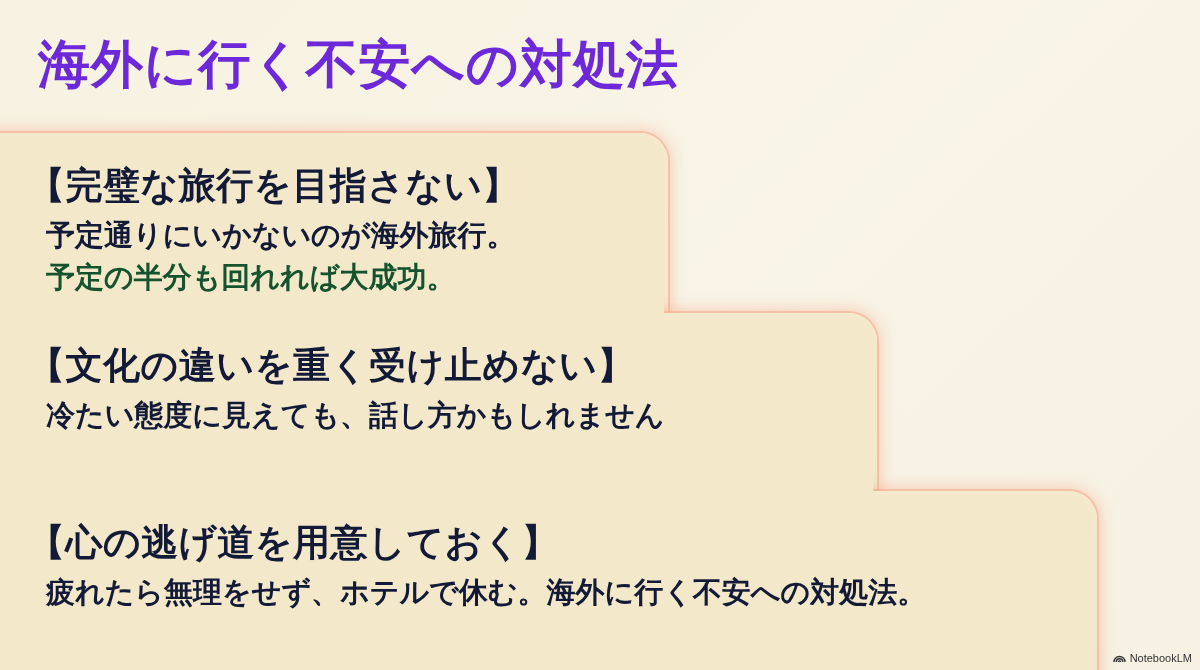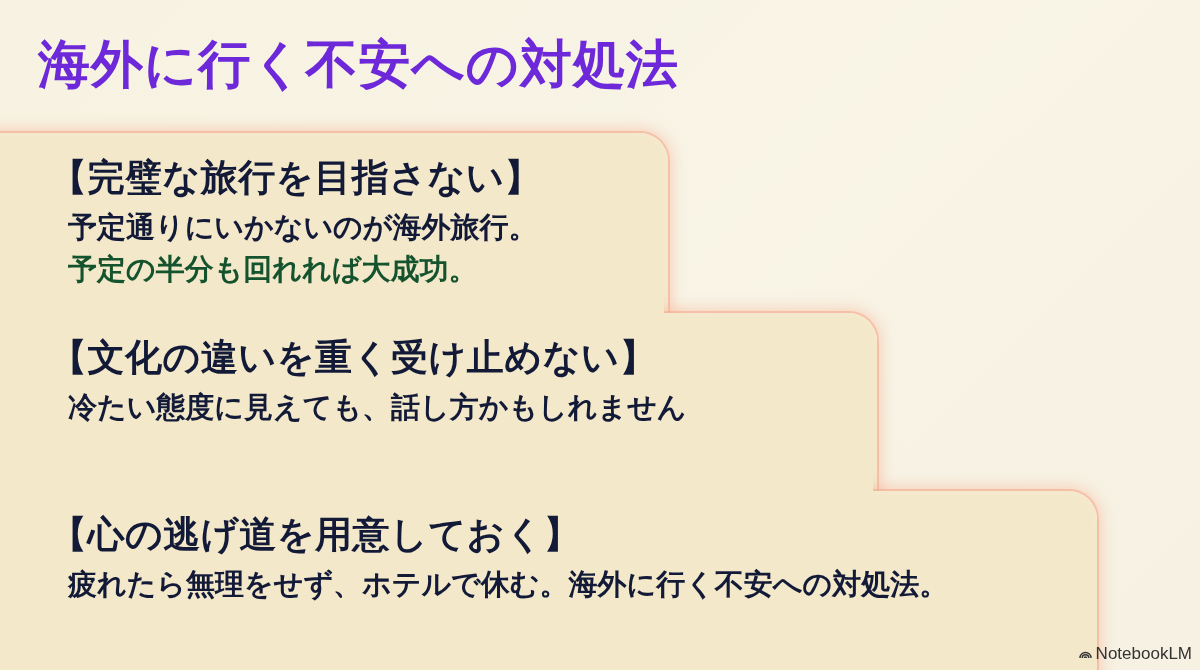--- a/index.html
+++ b/index.html
@@ -45,24 +45,25 @@
     }
     .fill-1 { top: 137px; width: 664px; height: 540px; }
     .fill-2 { top: 317px; width: 873px; height: 360px; }
     .fill-3 { top: 495px; width: 1093px; height: 180px; }
     .fill-1 { border-radius: 0 24px 0 0; }
     .fill-2 { border-radius: 0 24px 0 0; }
     .fill-3 { border-radius: 0 24px 0 0; }
 
     .section {
       position: absolute;
-      left: 50px;
+      left: 28px;
       z-index: 10;
       color: #121a38;
       white-space: nowrap;
+      margin-top: 8px;
     }
     .section-1 { top: 150px; }
     .section-2 { top: 330px; }
     .section-3 { top: 507px; }
 
     .heading {
       font-size: 37px;
       font-weight: bold;
       line-height: 56px;
       margin: 0;
@@ -80,21 +81,21 @@
     }
     .badge {
       position: absolute;
       right: 8px;
       bottom: 6px;
       z-index: 20;
       display: flex;
       align-items: center;
       gap: 4px;
       font-family: "Liberation Sans", sans-serif;
-      font-size: 17px;
+      font-size: 11px;
       color: #333;
     }
     .badge svg { display: block; }
   </style>
 </head>
 <body>
 
 <h1 class="title">海外に行く不安への対処法</h1>
 
 <div class="step step-1"></div>

